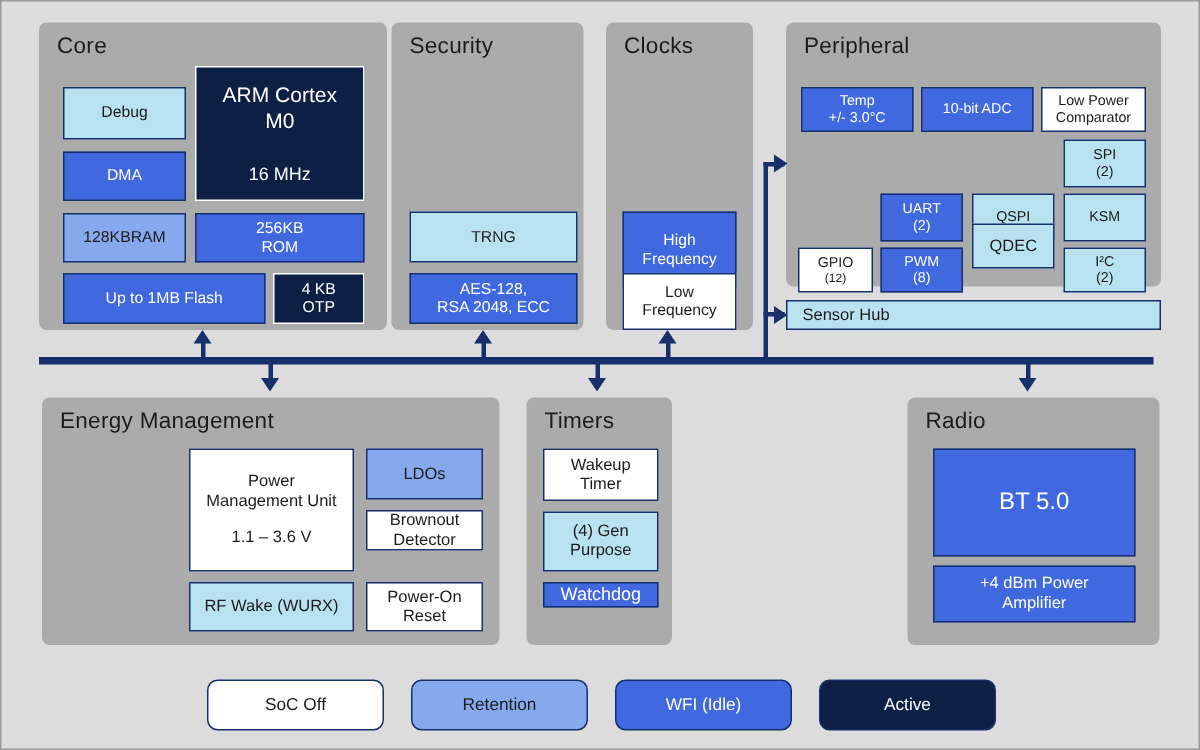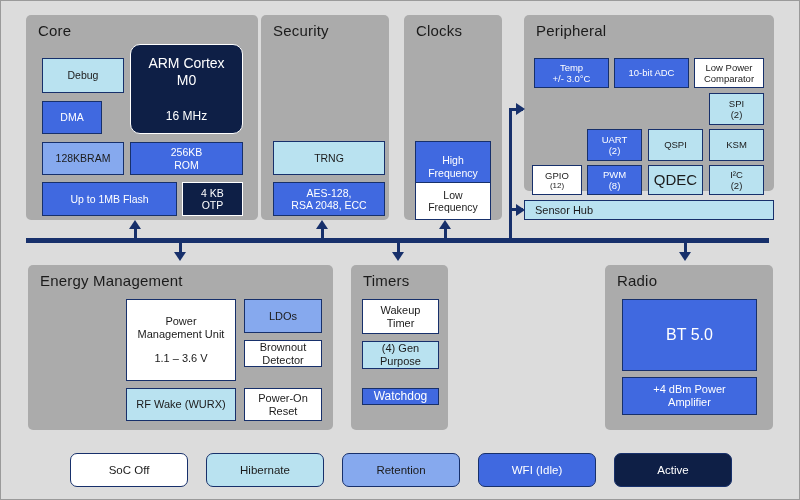--- a/index.html
+++ b/index.html
@@ -110,25 +110,25 @@
 
 <div id="canvas">
 
   <div class="group" style="left:25px; top:14px; width:232px; height:205px;">
     <div class="group-title">Core</div>
 
     <div class="blk st-hibernate" style="left:16px; top:43px; width:82px; height:35px;">
       <span>Debug</span>
     </div>
 
-    <div class="blk st-wfi" style="left:16px; top:86px; width:60px; height:33px;">
+    <div class="blk st-wfi" style="left:16px; top:86px; width:82px; height:33px;">
       <span>DMA</span>
     </div>
 
-    <div class="blk st-active" style="left:104px; top:29px; width:113px; height:90px; flex-direction:column; justify-content:space-between; padding:10px 4px 10px 4px;border-radius:10px;">
+    <div class="blk st-active" style="left:104px; top:29px; width:113px; height:90px; flex-direction:column; justify-content:space-between; padding:10px 4px 10px 4px;">
       <span style="font-size:14px;">
         <span>ARM Cortex</span>
         <span>M0</span>
       </span>
       <span style="font-size:12px;">16 MHz</span>
     </div>
 
     <div class="blk st-retention" style="left:16px; top:127px; width:82px; height:33px; flex-direction:row;">
       <span>128KB</span>
       <span>RAM</span>
@@ -214,21 +214,21 @@
     <div class="blk st-off" style="left:8px; top:150px; width:50px; height:30px; flex-direction:column; font-size:9.5px;">
       <span>GPIO</span>
       <span style="font-size:8px;">(12)</span>
     </div>
 
     <div class="blk st-wfi" style="left:63px; top:150px; width:55px; height:30px; flex-direction:column; font-size:9.5px;">
       <span>PWM</span>
       <span>(8)</span>
     </div>
 
-    <div class="blk st-hibernate" style="left:124px; top:150px; width:55px; height:30px; font-size:15px;">
+    <div class="blk st-hibernate" style="left:124px; top:134px; width:55px; height:30px; font-size:11px;">
       <span>QDEC</span>
     </div>
 
     <div class="blk st-hibernate" style="left:185px; top:150px; width:55px; height:30px; flex-direction:column; font-size:9.5px;">
       <span>I²C</span>
       <span>(2)</span>
     </div>
   </div>
 
   <div class="blk st-hibernate" style="left:523px; top:199px; width:250px; height:20px; justify-content:flex-start; padding-left:10px; font-size:11px;">
@@ -290,21 +290,21 @@
   </div>
 
   <div class="group" style="left:350px; top:264px; width:97px; height:165px;">
     <div class="group-title">Timers</div>
 
     <div class="blk st-off" style="left:11px; top:34px; width:77px; height:35px; flex-direction:column; font-size:11px;">
       <span>Wakeup</span>
       <span>Timer</span>
     </div>
 
-    <div class="blk st-hibernate" style="left:11px; top:76px; width:77px; height:28px; flex-direction:column; font-size:11px;">
+    <div class="blk st-hibernate" style="left:11px; top:76px; width:77px; height:40px; flex-direction:column; font-size:11px;">
       <span>(4) Gen</span>
       <span>Purpose</span>
     </div>
 
     <div class="blk st-wfi" style="left:11px; top:123px; width:77px; height:17px; font-size:12px;">
       <span>Watchdog</span>
     </div>
   </div>
 
   <div class="group" style="left:604px; top:264px; width:168px; height:165px;">
@@ -317,23 +317,20 @@
     <div class="blk st-wfi" style="left:17px; top:112px; width:135px; height:38px; flex-direction:column; font-size:11px;">
       <span>+4 dBm Power</span>
       <span>Amplifier</span>
     </div>
   </div>
 
   <div id="legend">
     <div class="legend-item st-off">
       <span>SoC Off</span>
     </div>
-    <div class="legend-item st-hibernate">
-      <span>Hibernate</span>
-    </div>
     <div class="legend-item st-retention">
       <span>Retention</span>
     </div>
     <div class="legend-item st-wfi">
       <span>WFI (Idle)</span>
     </div>
     <div class="legend-item st-active thin-border">
       <span>Active</span>
     </div>
   </div>

